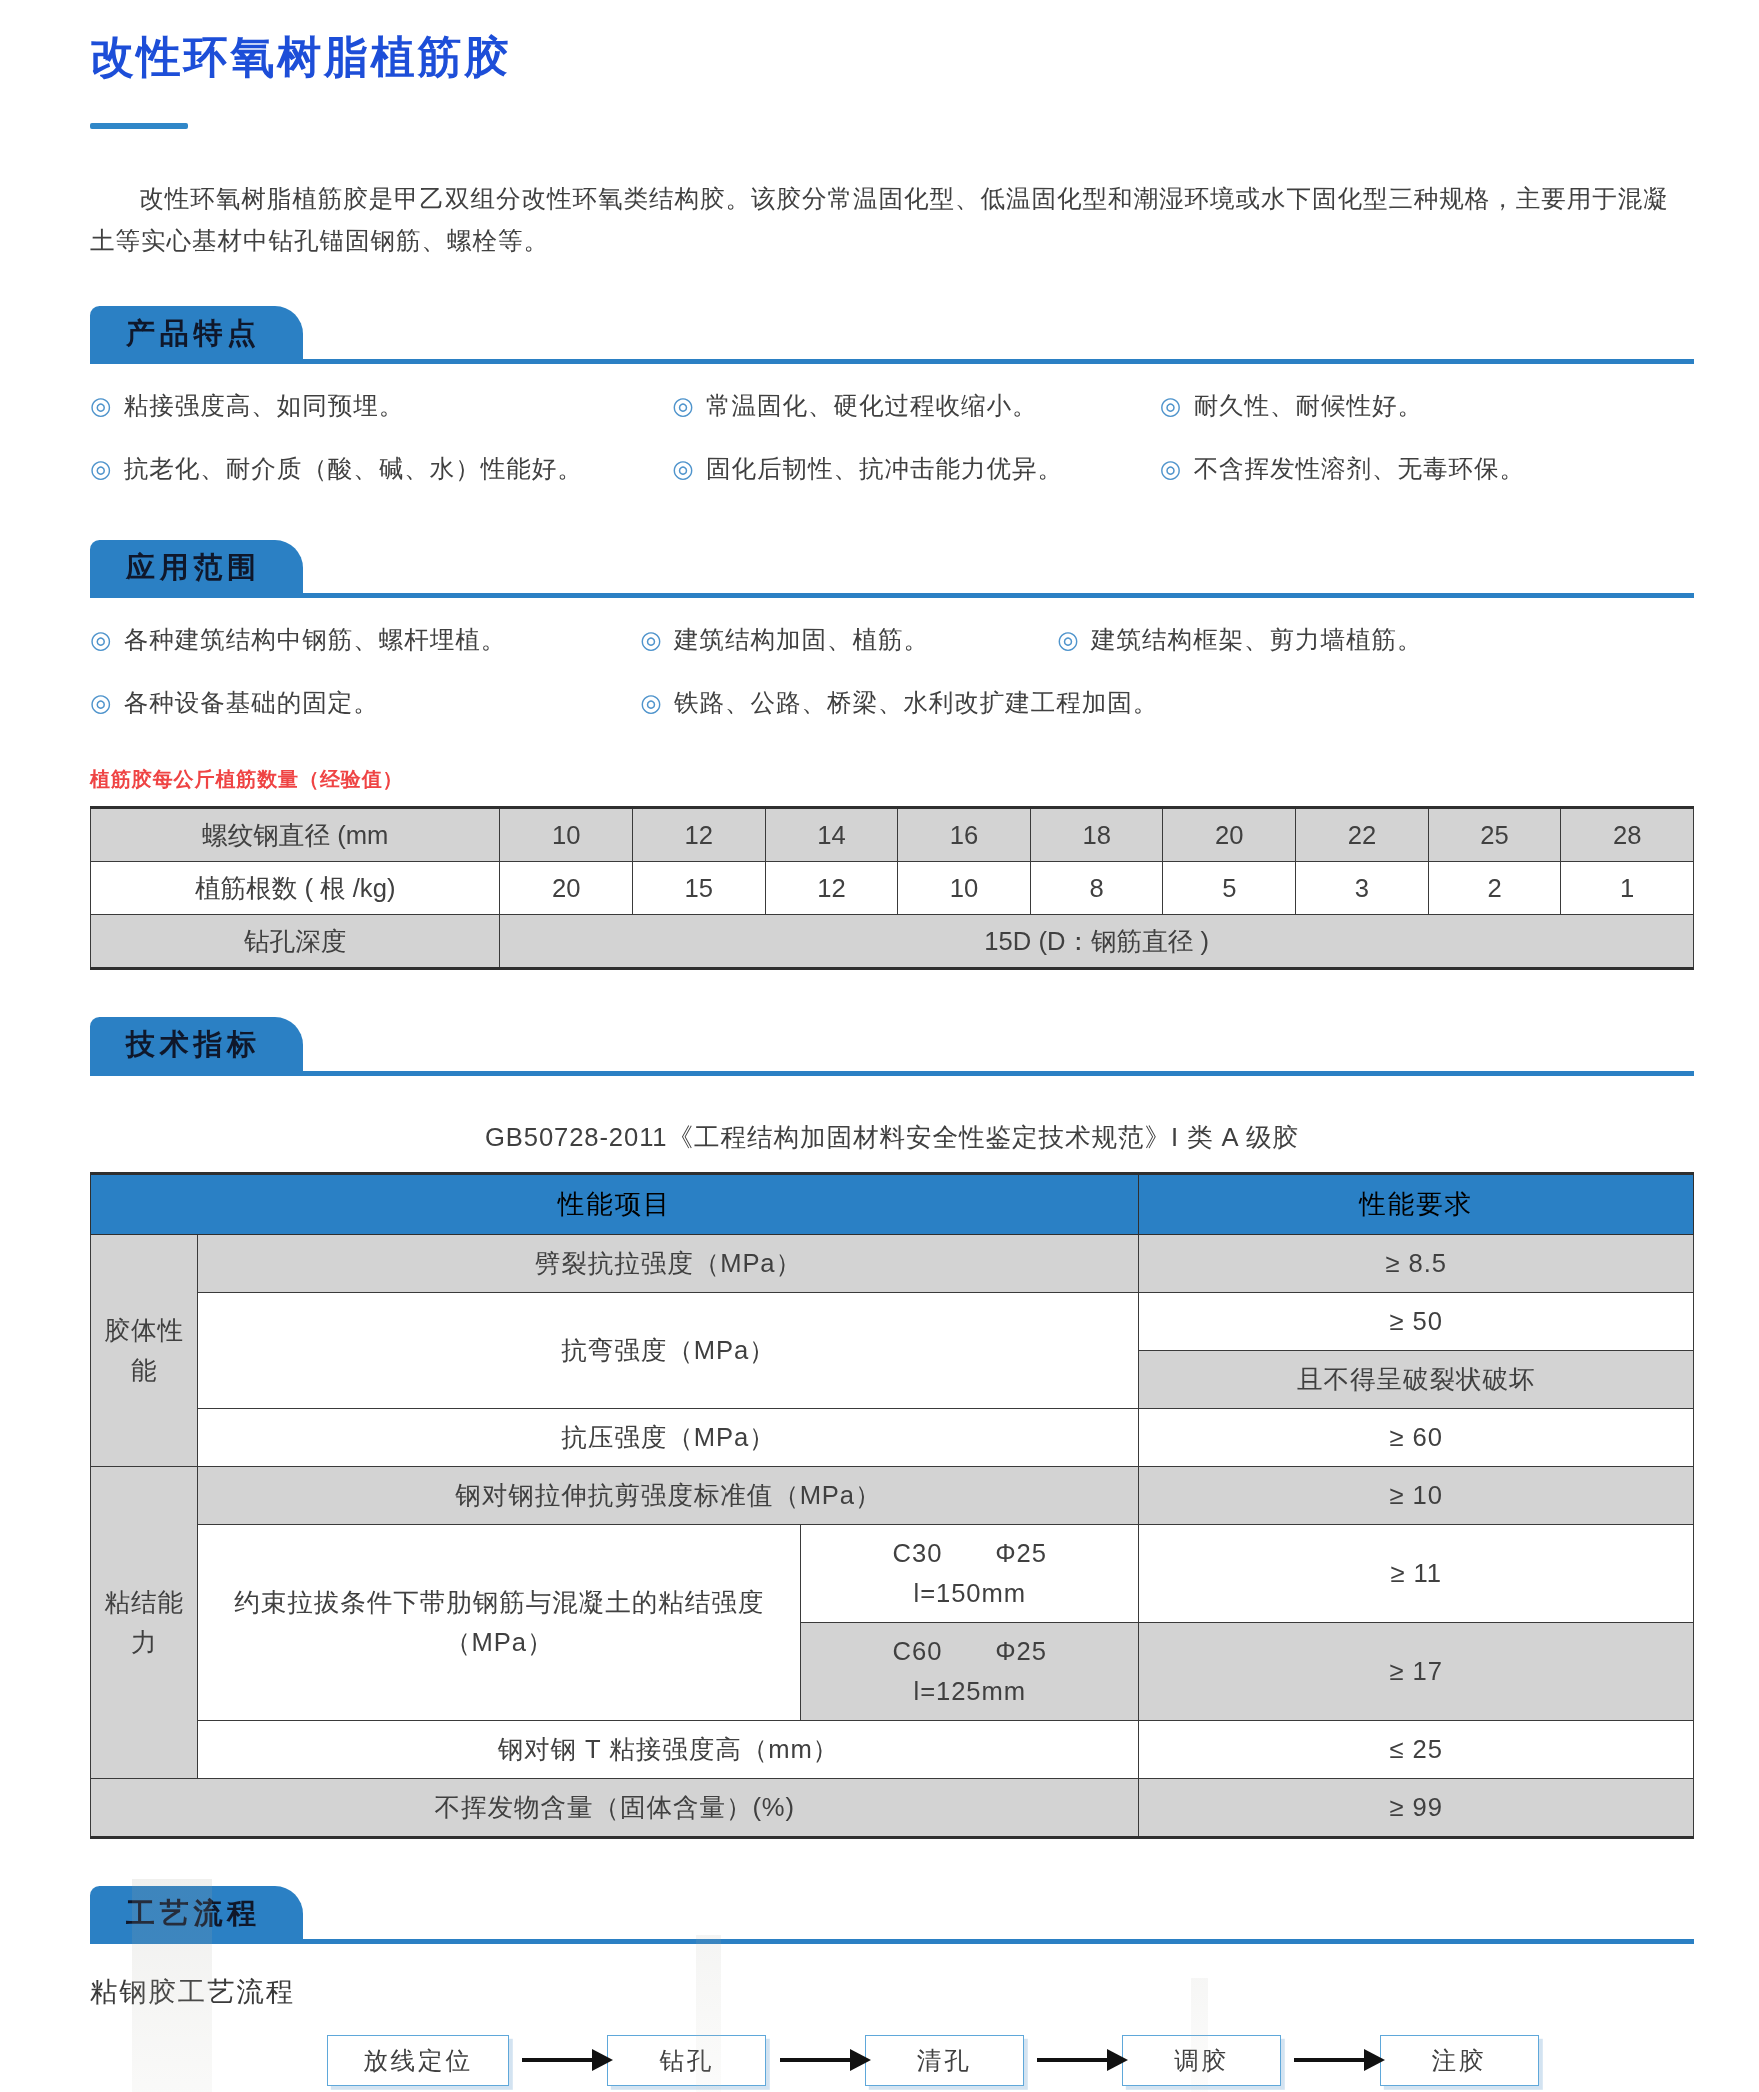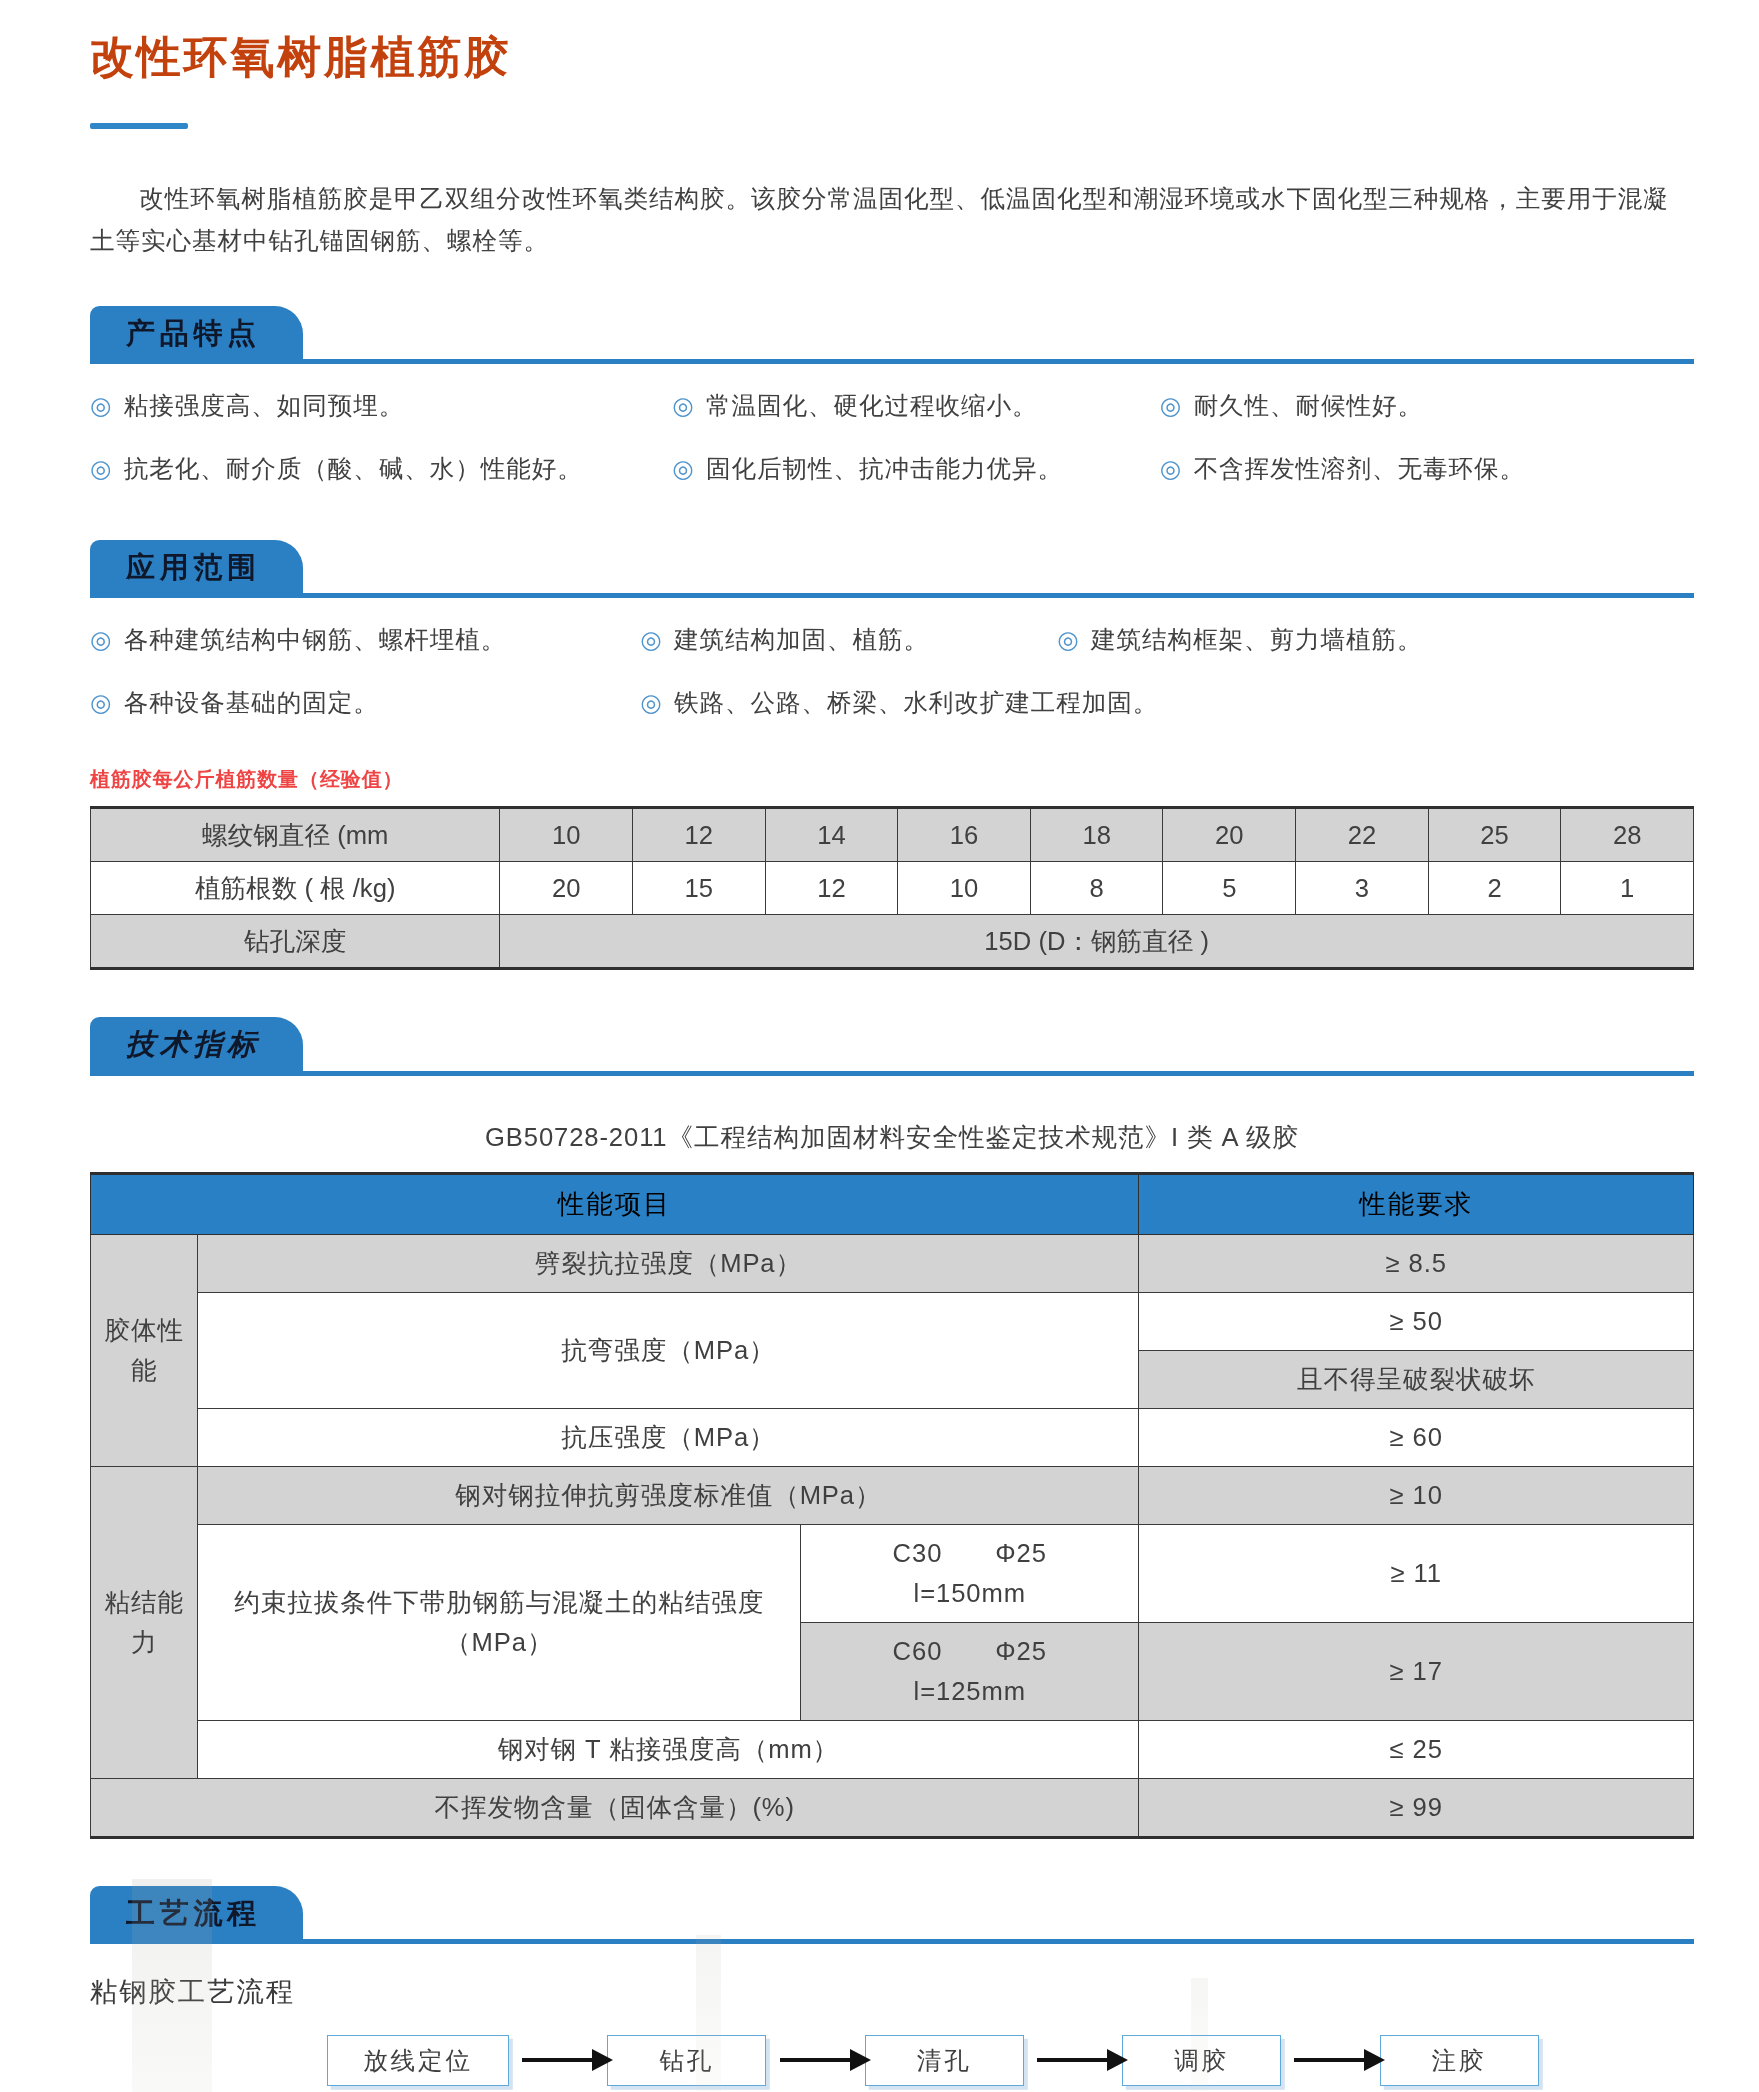--- a/index.html
+++ b/index.html
@@ -4,36 +4,36 @@
 <style>
   html,body{margin:0;padding:0;background:#ffffff;}
   body{
     width:1759px;height:2092px;position:relative;overflow:hidden;
     font-family:"Liberation Sans","DejaVu Sans",sans-serif;
     color:#404040;
   }
   .content{margin:0 65px 0 90px;position:relative;}
 
   
-  .page-title{margin:28px 0 0 0;font-size:44px;font-weight:700;color:#c2410c;letter-spacing:2.8px;}
+  .page-title{margin:28px 0 0 0;font-size:44px;font-weight:700;color:#1d4ed8;letter-spacing:2.8px;}
   .title-dash{margin-top:36px;width:98px;height:5.7px;background:#3087c8;border-radius:1.9px;}
 
   
   .intro{margin-top:49px;font-size:24.6px;line-height:42px;text-indent:2em;letter-spacing:0.9px;}
 
   
   .section-bar{border-bottom:5.7px solid #2b80c4;line-height:0;}
   .section-tab{
     display:inline-block;background:#2b80c4;color:#0f172a;
     font-size:29px;font-weight:700;letter-spacing:4.7px;line-height:1;
     padding:13.2px 42px 11.4px 36px;border-radius:9.5px 28px 0 0;
   }
   .mt-features{margin-top:44px;}
   .mt-apps{margin-top:55px;}
-  .mt-tech{margin-top:47px;font-style:italic;}
+  .mt-tech{margin-top:47px;}
   .mt-process{margin-top:47px;}
 
   
   .bullet{font-size:24.6px;letter-spacing:0.9px;white-space:nowrap;}
   .bullet .dot{color:#4f94cc;margin-right:11.4px;font-size:24.6px;}
   .features-grid{margin-top:24.6px;display:grid;grid-template-columns:36.3% 30.4% 33.3%;row-gap:30px;}
   .apps-grid{margin-top:24.6px;display:grid;grid-template-columns:34.3% 26% 39.7%;row-gap:30px;}
   .span-2{grid-column:2 / 4;}
 
   

